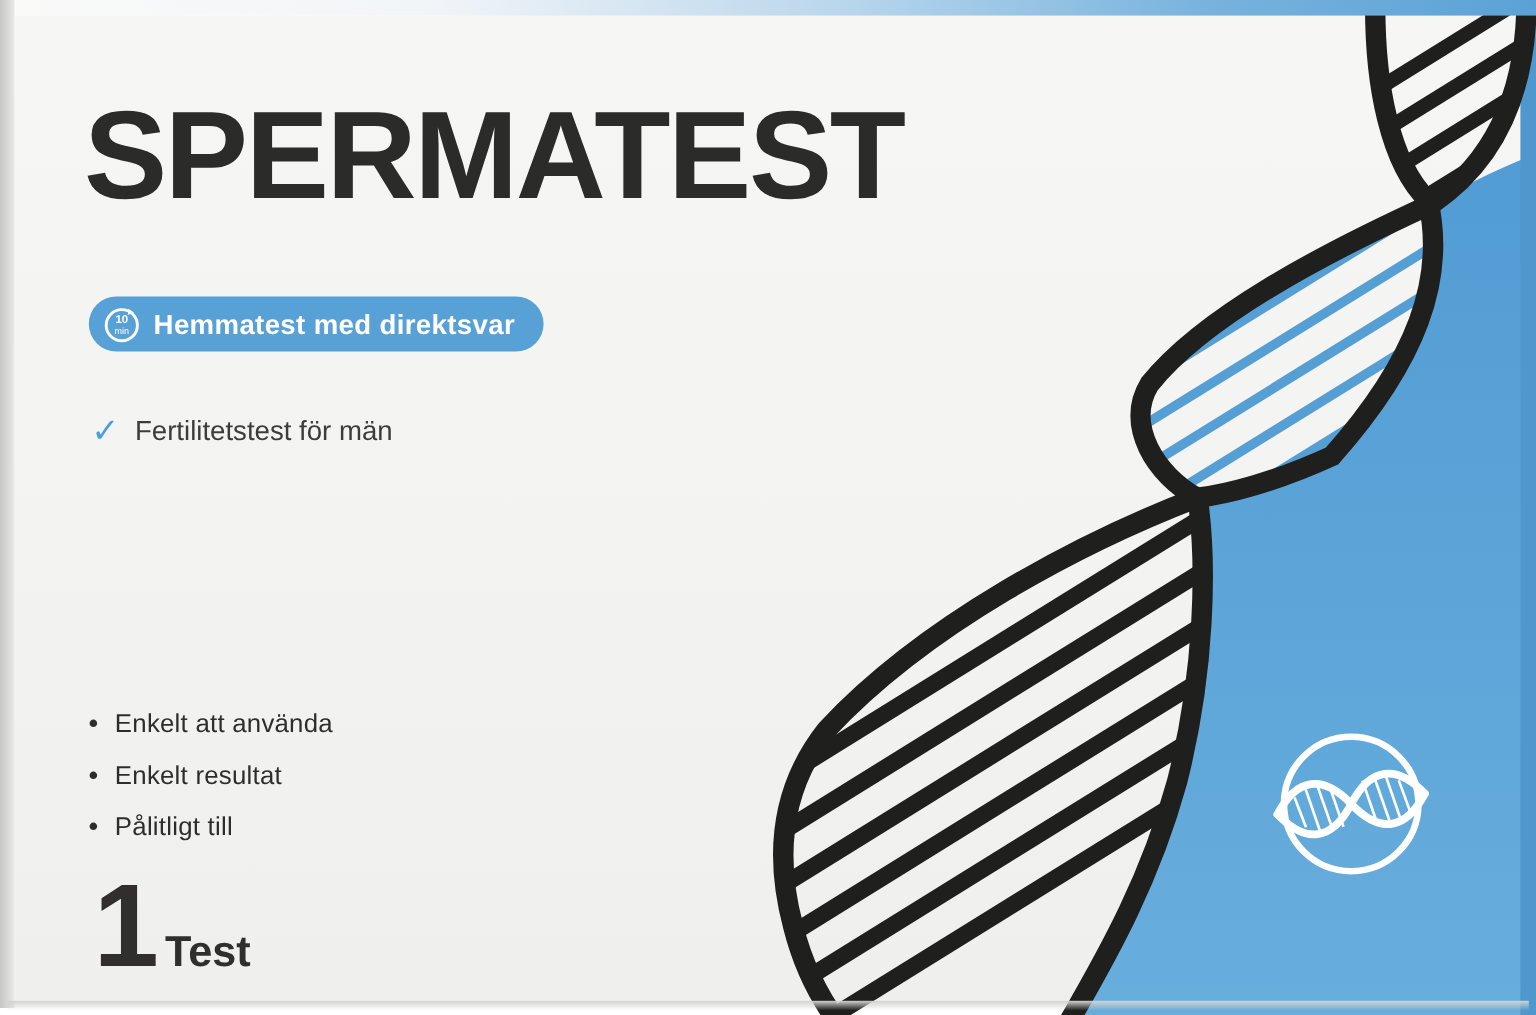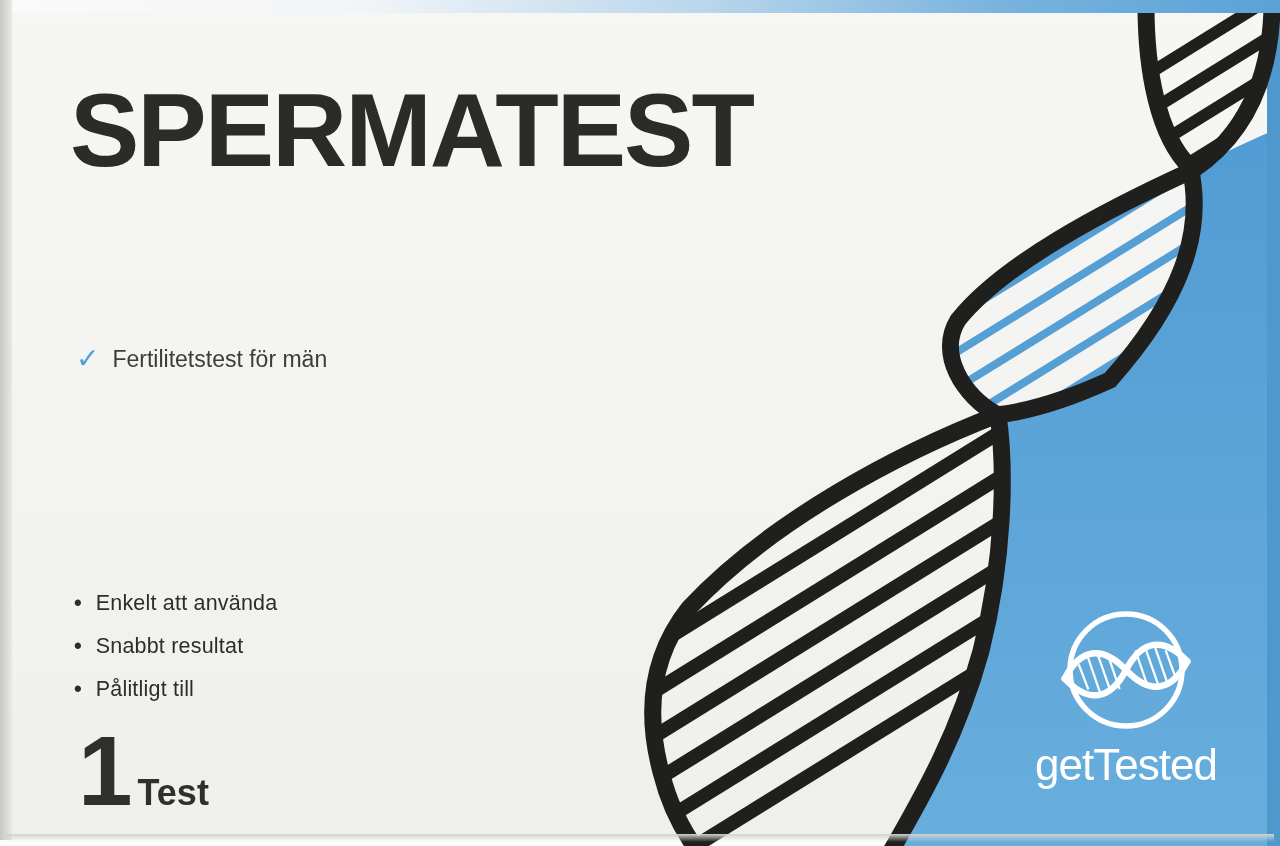--- a/index.html
+++ b/index.html
@@ -128,35 +128,44 @@
       <path d="M 1272 10 C 1270 68 1252 130 1193 170 C 1101 212 1003 264 958 320 C 937 354 963 396 998 415 C 1006 470 1004 560 981 651 C 959 731 926 791 887 858"></path>
     </g>
   </svg>
 
   <div class="box-top-edge"></div>
   <div class="box-left-edge"></div>
   <div class="box-bottom-shadow"></div>
 
   <div class="title">SPERMATEST</div>
 
+  <div class="badge">
+    <svg width="33" height="33" viewBox="0 0 33 33">
+      <circle cx="16.5" cy="17" r="13" fill="none" stroke="#ffffff" stroke-width="2.4"></circle>
+      <path d="M 22 3.2 L 26.6 6.4 L 21.4 8.6 Z" fill="#ffffff"></path>
+      <text x="16.5" y="15.5" font-size="9.5" font-weight="bold" fill="#ffffff" text-anchor="middle">10</text>
+      <text x="16.5" y="24.5" font-size="7.5" fill="#ffffff" text-anchor="middle">min</text>
+    </svg>
+    <span class="badge-label">Hemmatest med direktsvar</span>
+  </div>
 
   <div class="subtitle">
     <span class="check">✓</span>
     <span class="subtitle-text">Fertilitetstest för män</span>
   </div>
 
 
   <ul class="features">
     <li>
       <span class="dot">•</span>
       <span class="feature-text">Enkelt att använda</span>
     </li>
     <li>
       <span class="dot">•</span>
-      <span class="feature-text">Snabbt resultat</span>
+      <span class="feature-text">Enkelt resultat</span>
     </li>
     <li>
       <span class="dot">•</span>
       <span class="feature-text">Pålitligt till</span>
     </li>
   </ul>
 
   <div class="quantity">
     <span class="qty-number">1</span>
     <span class="qty-unit">Test</span>
@@ -175,16 +184,15 @@
           <line x1="90" y1="42" x2="98" y2="82"></line>
           <line x1="100" y1="44" x2="107" y2="80"></line>
           <line x1="110" y1="48" x2="116" y2="76"></line>
         </g>
         <g stroke-width="6.5" stroke-linecap="round">
           <path d="M 6 62 C 26 34 48 34 68 62 C 88 90 110 90 130 62"></path>
           <path d="M 6 62 C 26 90 48 90 68 62 C 88 34 110 34 130 62"></path>
         </g>
       </g>
     </svg>
-    <div class="brand-wordmark">getTested</div>
   </div>
 
 </div>
 
 </body></html>

